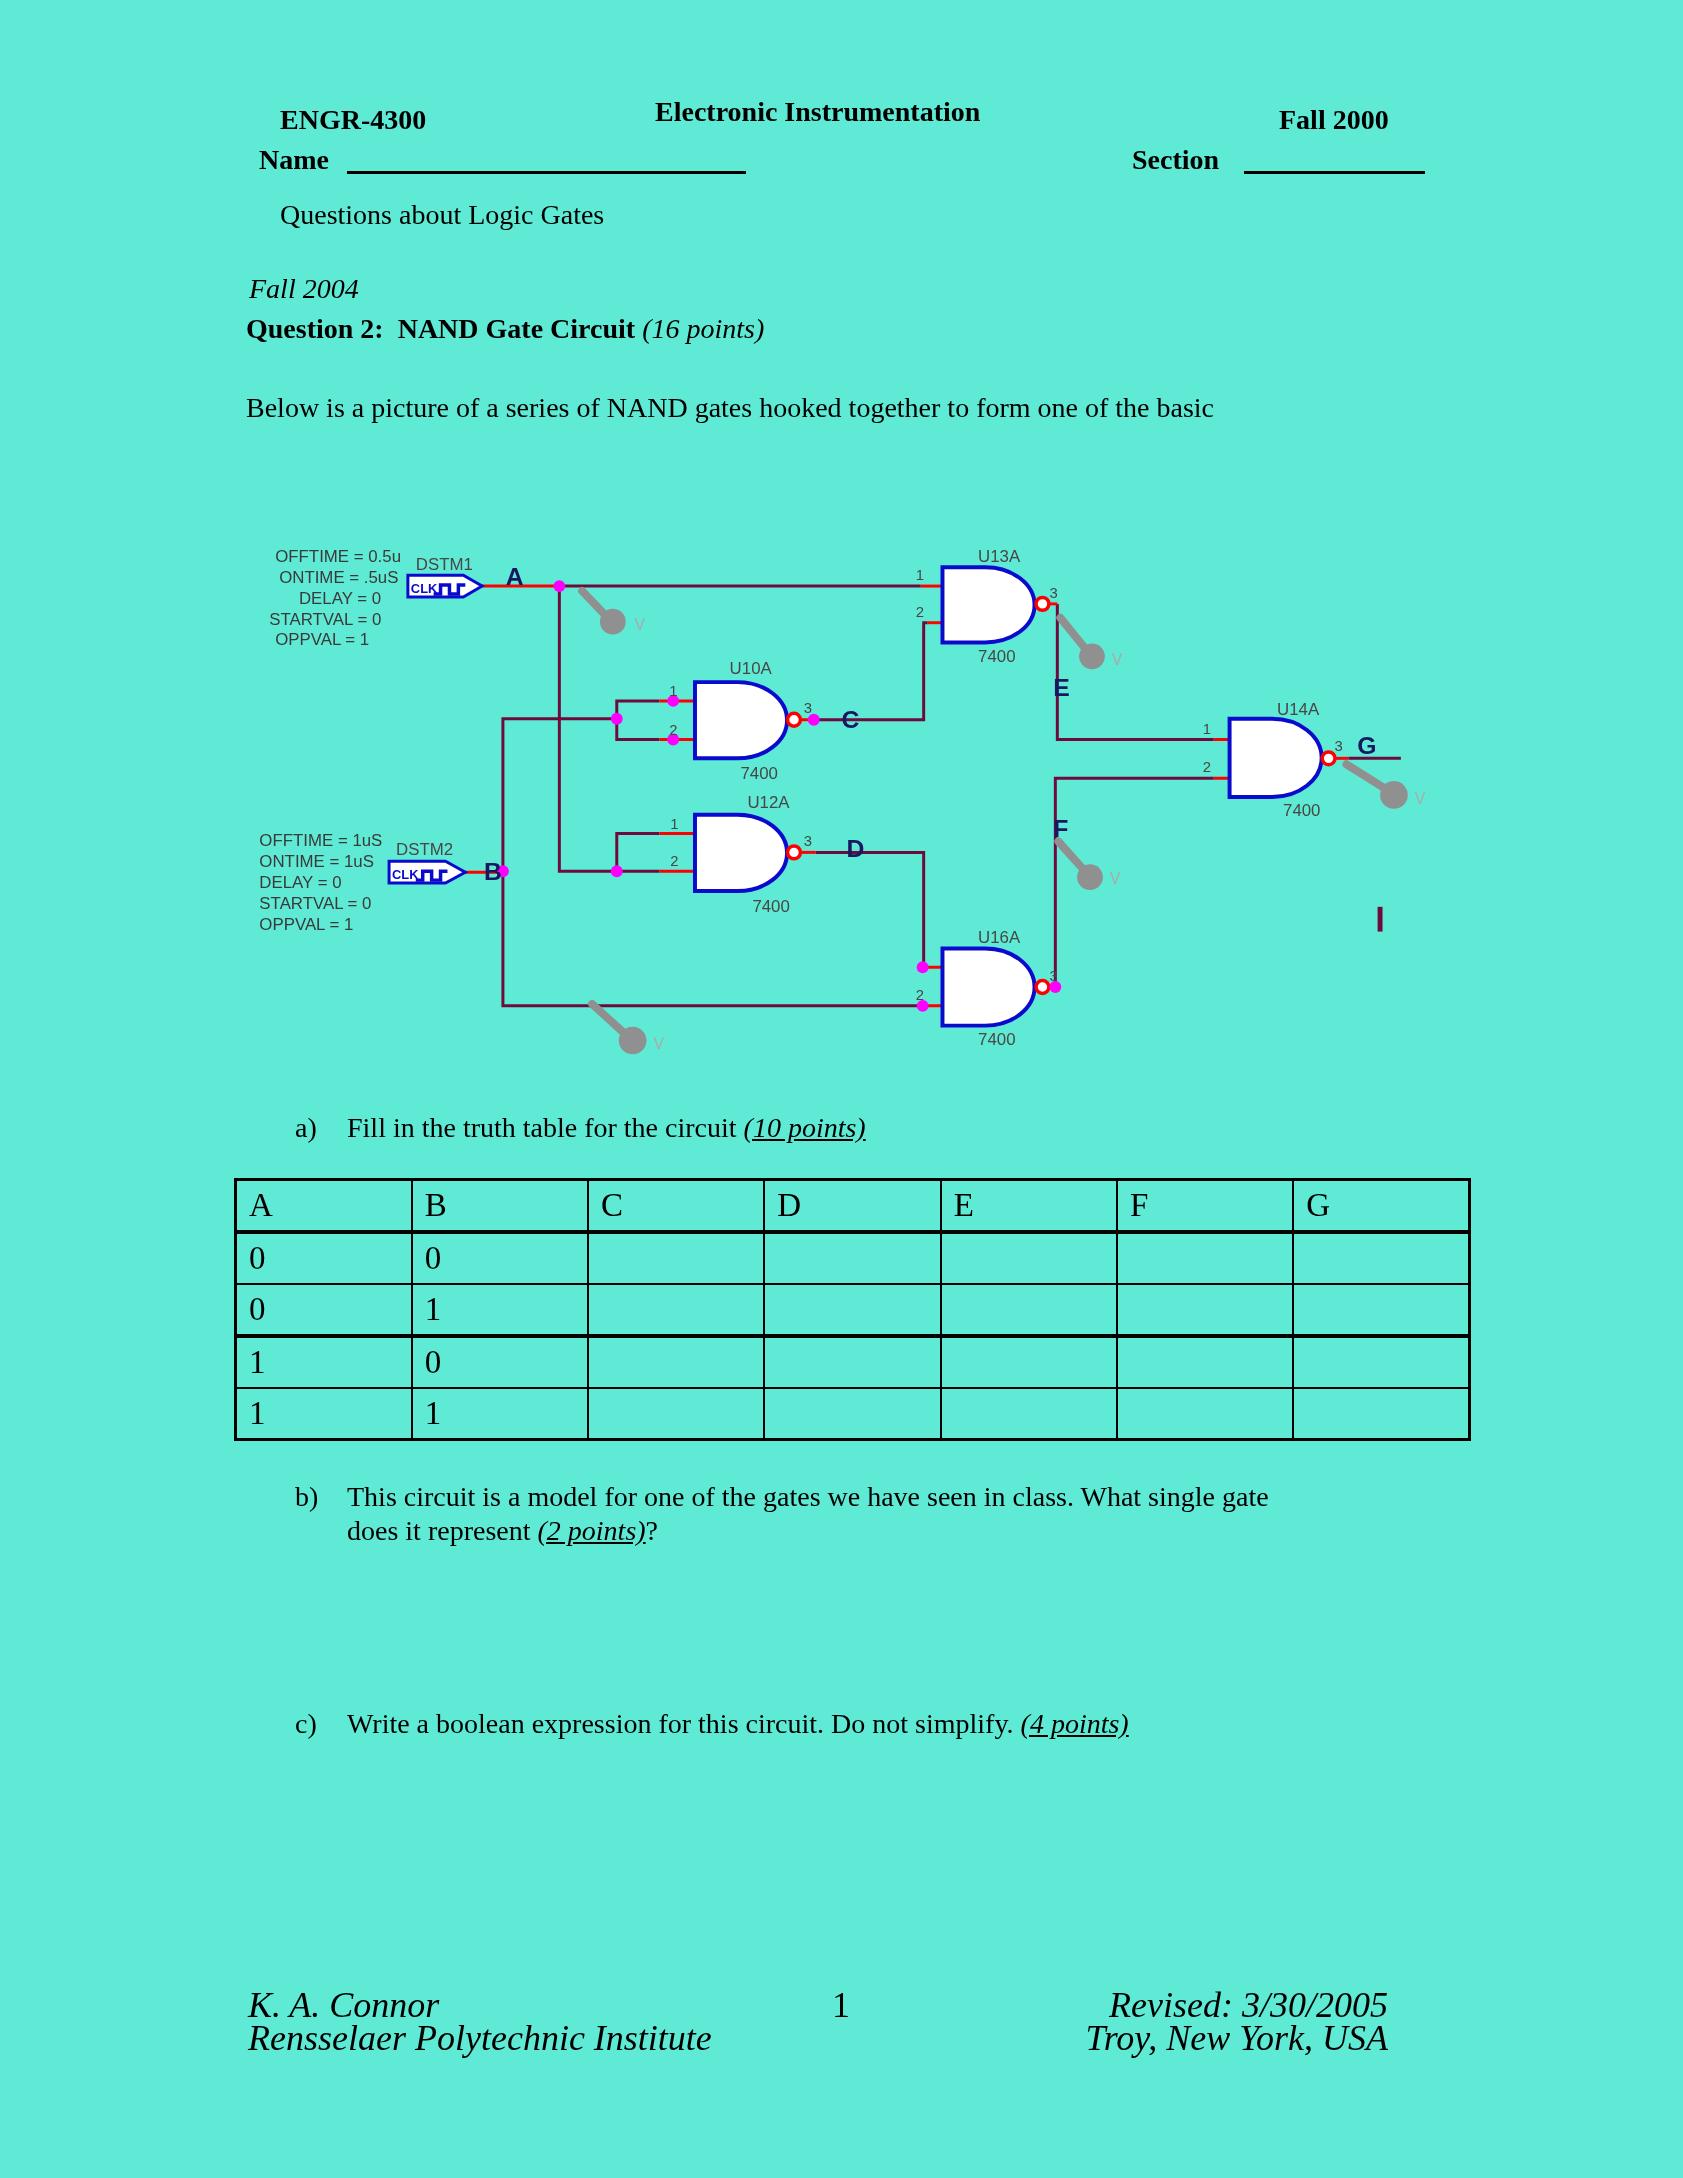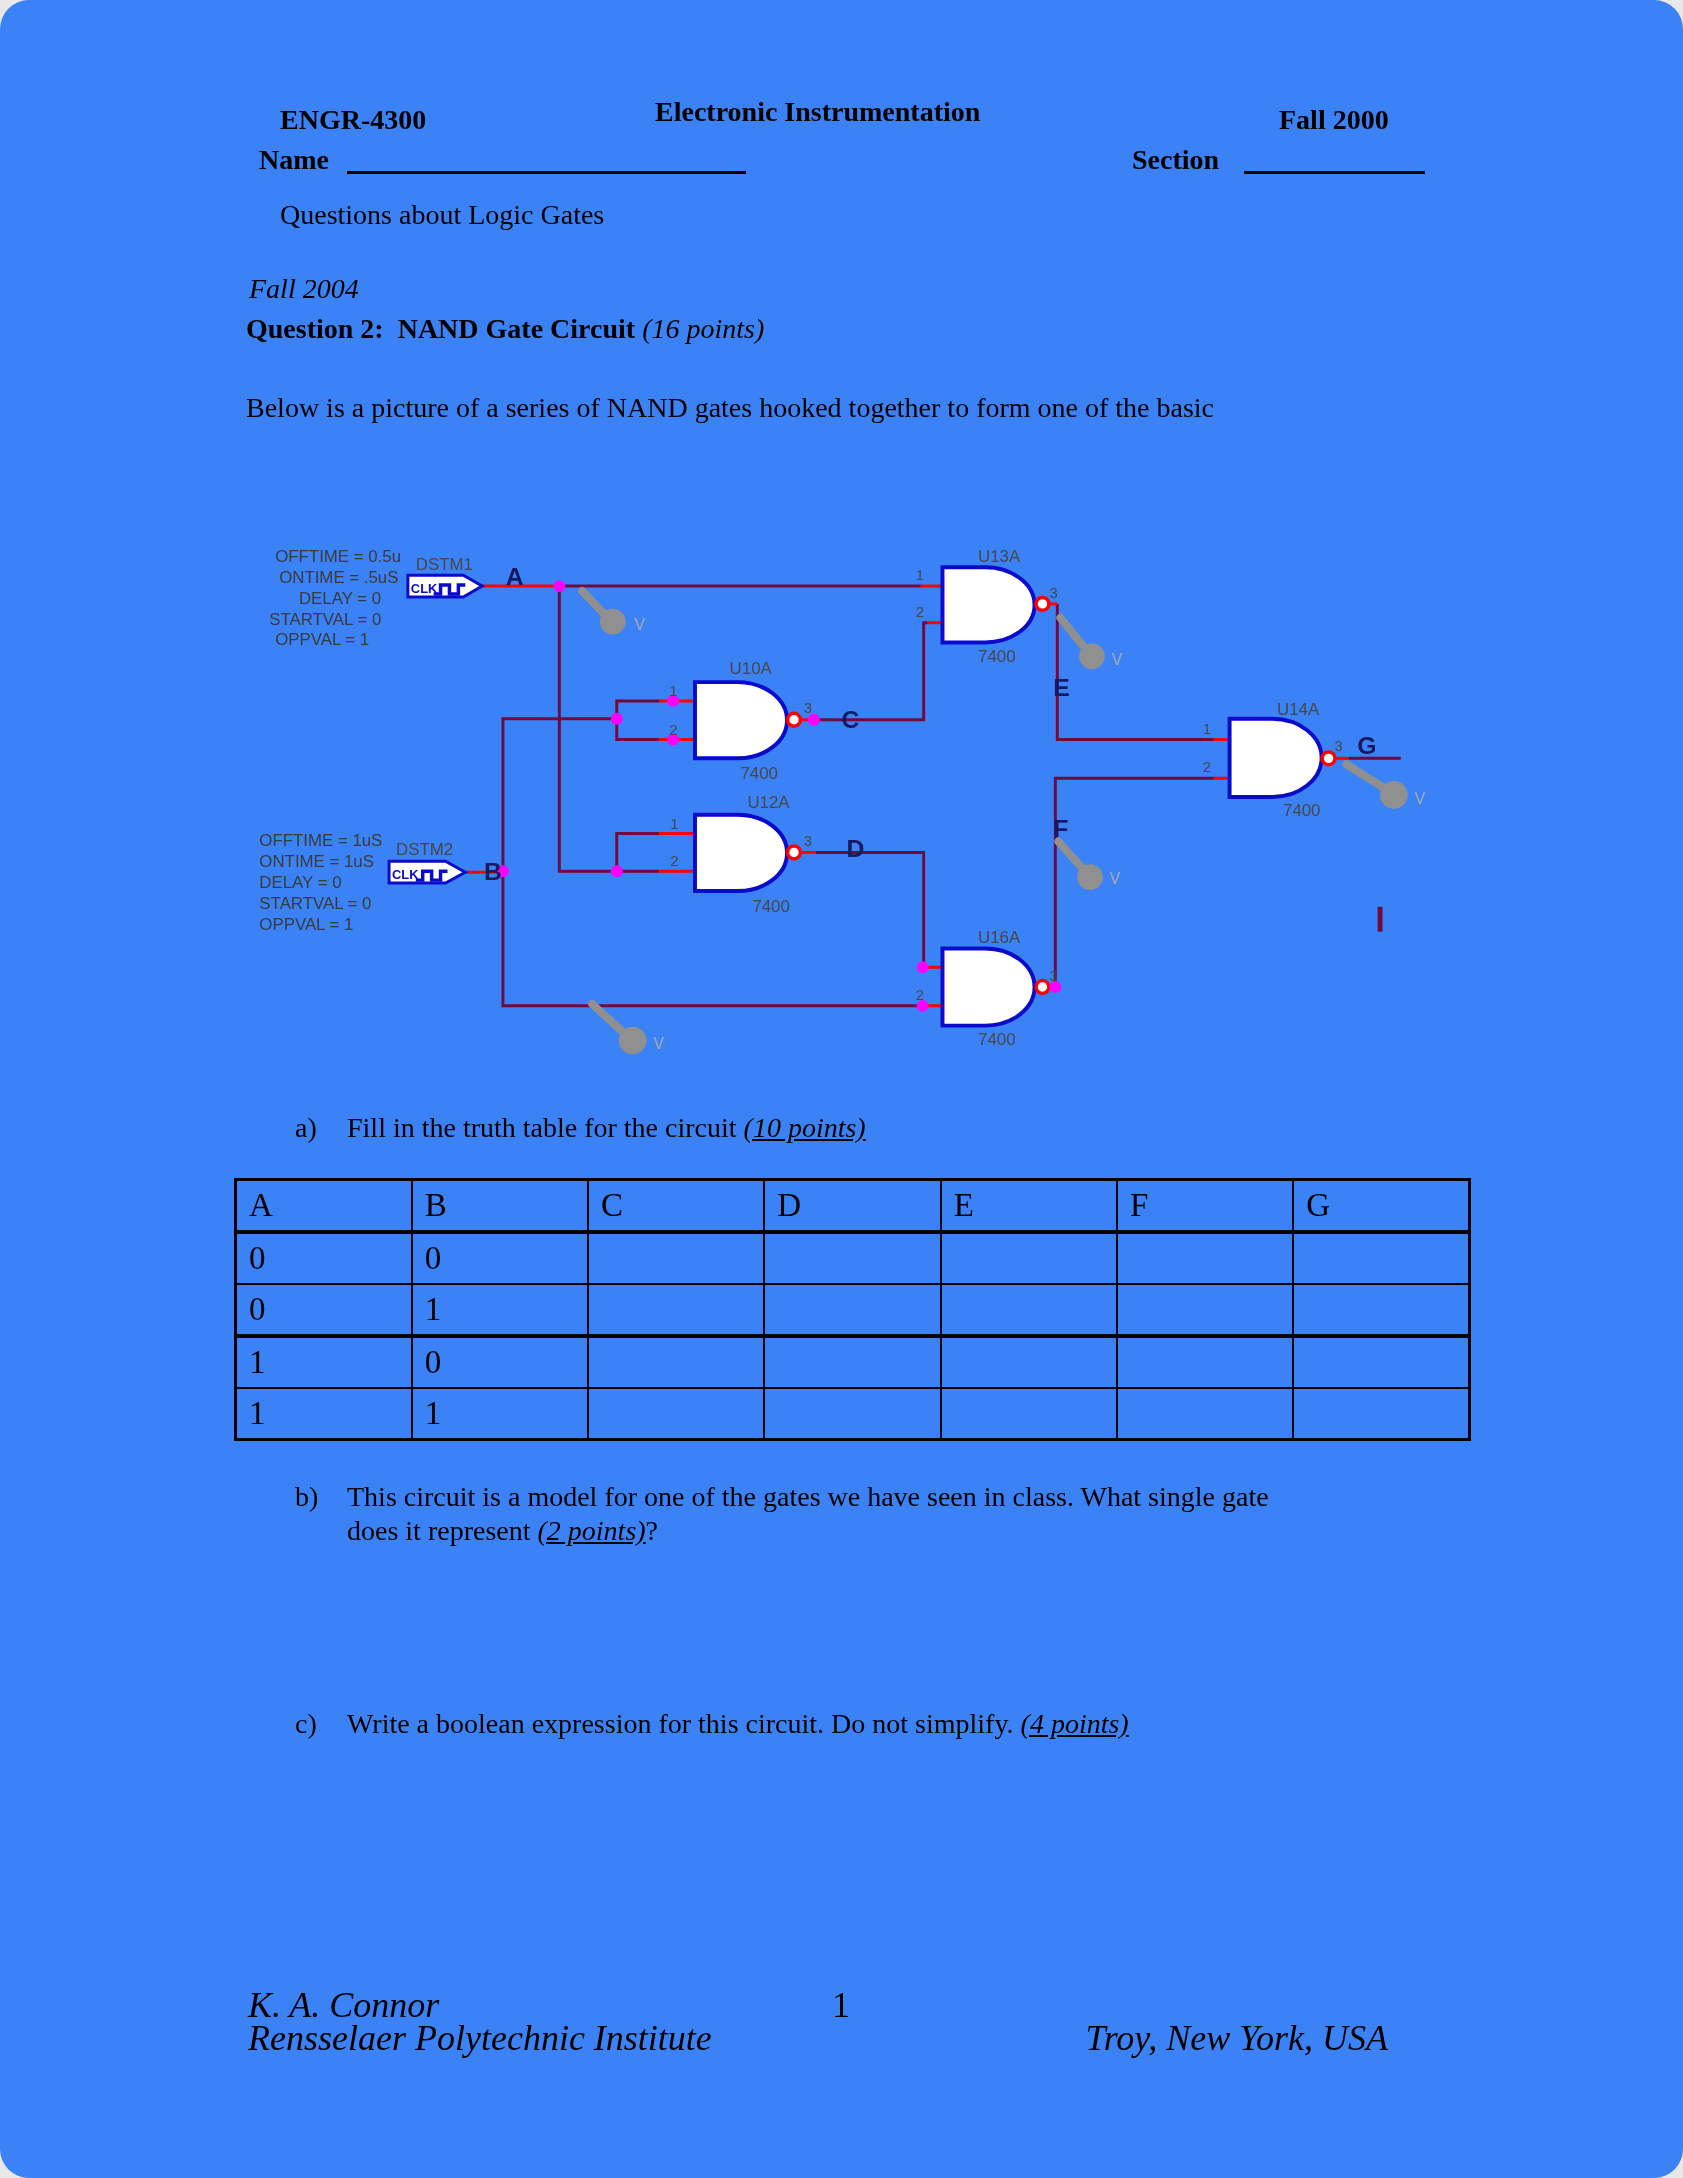--- a/index.html
+++ b/index.html
@@ -1,17 +1,17 @@
 <!DOCTYPE html>
 <html><head>
 <meta charset="utf-8">
 <style>
   html,body{margin:0;padding:0;background:#e8e8e8;}
-  .page{position:relative;width:1683px;height:2178px;background:#3b82f6;
-        font-family:"Liberation Serif", serif;color:#000;overflow:hidden;border-radius:29px;}
+  .page{position:relative;width:1683px;height:2178px;background:#5eead4;
+        font-family:"Liberation Serif", serif;color:#000;overflow:hidden;}
   .abs{position:absolute;white-space:pre;}
   .b{font-weight:bold;}
   .i{font-style:italic;text-decoration:underline;}
   .bi{font-weight:normal;font-style:italic;}
   .doc{font-size:28px;}
   .foot{font-size:36px;font-style:italic;}
   .rule{position:absolute;height:3px;background:#000;}
   .svgwrap{position:absolute;left:0;top:0;width:1683px;height:2178px;}
   
   .tt{position:absolute;left:234px;top:1178px;width:1237px;border-collapse:collapse;
@@ -265,16 +265,17 @@
   <div class="abs doc" style="left:295px;top:1481px;">b)</div>
   <div class="abs doc" style="left:347px;top:1481px;">This circuit is a model for one of the gates we have seen in class. What single gate</div>
   <div class="abs doc" style="left:347px;top:1515px;"><span>does it represent </span><span class="i">(2 points)</span><span>?</span></div>
 
   <div class="abs doc" style="left:295px;top:1708px;">c)</div>
   <div class="abs doc" style="left:347px;top:1708px;"><span>Write a boolean expression for this circuit. Do not simplify. </span><span class="i">(4 points)</span></div>
 
   <div class="abs foot" style="left:248px;top:1984px;">K. A. Connor</div>
   <div class="abs foot" style="left:248px;top:2017px;">Rensselaer Polytechnic Institute</div>
   <div class="abs foot" style="left:832px;top:1984px;font-style:normal;">1</div>
+  <div class="abs foot" style="left:893px;top:1984px;width:495px;text-align:right;">Revised: 3/30/2005</div>
   <div class="abs foot" style="left:893px;top:2017px;width:495px;text-align:right;">Troy, New York, USA</div>
 
 </div>
 
 
 </body></html>

